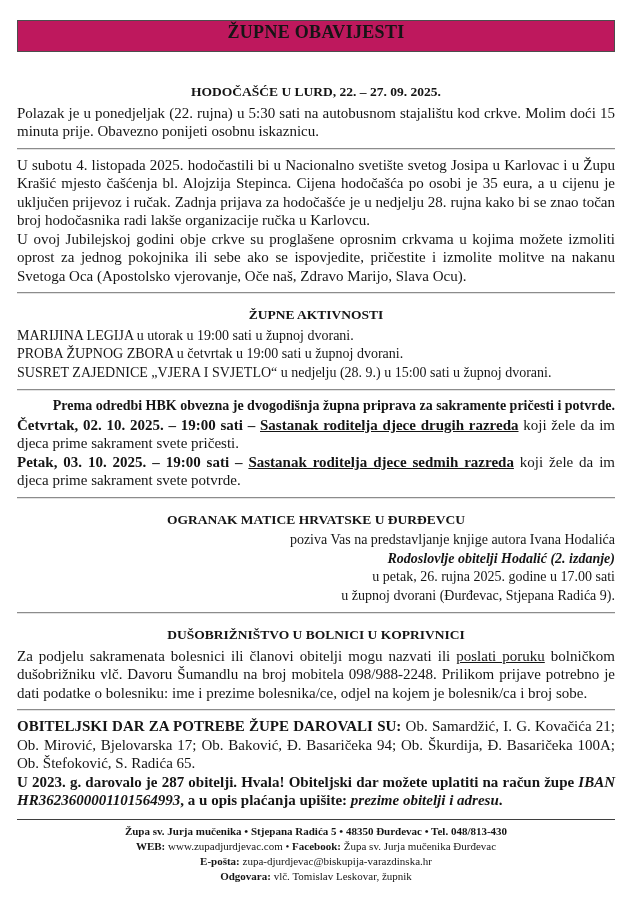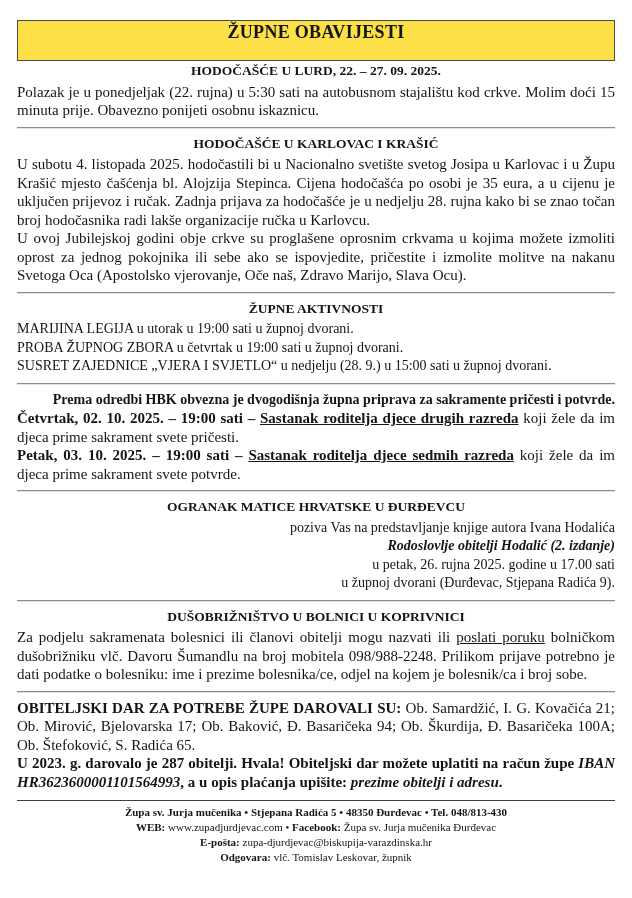--- a/index.html
+++ b/index.html
@@ -11,35 +11,35 @@
     overflow: hidden;
   }
   .page {
     box-sizing: border-box;
     width: 632px; height: 898px;
     padding: 20px 17px 0 17px;
   }
   .title-box {
     box-sizing: border-box;
     border: 1.5px solid #4d4d4d;
-    background: #fde047;
+    background: #be185d;
     text-align: center;
     font-weight: 700;
     font-size: 18px;
     line-height: 23px;
-    padding: 0 0 16px 0;
+    padding: 0 0 7px 0;
     letter-spacing: 0.3px;
-    margin-bottom: 1px;
+    margin-bottom: 31px;
   }
   .sec-heading {
     font-size: 13.5px;
     font-weight: 700;
     text-align: center;
     line-height: 18.5px;
-    margin: 0 0 2px 0;
+    margin: 12px 0 2px 0;
   }
   .body-text {
     font-size: 15px;
     line-height: 18.5px;
     margin: 0;
     text-align: justify;
   }
   .line { font-size: 14px; line-height: 18.5px; }
   .center { text-align: right; }
   .b { font-weight: 700; }
@@ -70,21 +70,20 @@
   <div class="title-box">ŽUPNE OBAVIJESTI</div>
 
   <section>
     <div class="sec-heading">HODOČAŠĆE U LURD, 22. – 27. 09. 2025.</div>
     <p class="body-text">Polazak je u ponedjeljak (22. rujna) u 5:30 sati na autobusnom stajalištu kod crkve. Molim doći 15 minuta prije. Obavezno ponijeti osobnu iskaznicu.</p>
   </section>
 
   <hr class="divider">
 
   <section>
-    <div class="sec-heading">HODOČAŠĆE U KARLOVAC I KRAŠIĆ</div>
     <p class="body-text">U subotu 4. listopada 2025. hodočastili bi u Nacionalno svetište svetog Josipa u Karlovac i u Župu Krašić mjesto čašćenja bl. Alojzija Stepinca. Cijena hodočašća po osobi je 35 eura, a u cijenu je uključen prijevoz i ručak. Zadnja prijava za hodočašće je u nedjelju 28. rujna kako bi se znao točan broj hodočasnika radi lakše organizacije ručka u Karlovcu.</p>
     <p class="body-text">U ovoj Jubilejskoj godini obje crkve su proglašene oprosnim crkvama u kojima možete izmoliti oprost za jednog pokojnika ili sebe ako se ispovjedite, pričestite i izmolite molitve na nakanu Svetoga Oca (Apostolsko vjerovanje, Oče naš, Zdravo Marijo, Slava Ocu).</p>
   </section>
 
   <hr class="divider">
 
   <section>
     <div class="sec-heading">ŽUPNE AKTIVNOSTI</div>
     <div class="line">MARIJINA LEGIJA u utorak u 19:00 sati u župnoj dvorani.</div>
     <div class="line">PROBA ŽUPNOG ZBORA u četvrtak u 19:00 sati u župnoj dvorani.</div>

